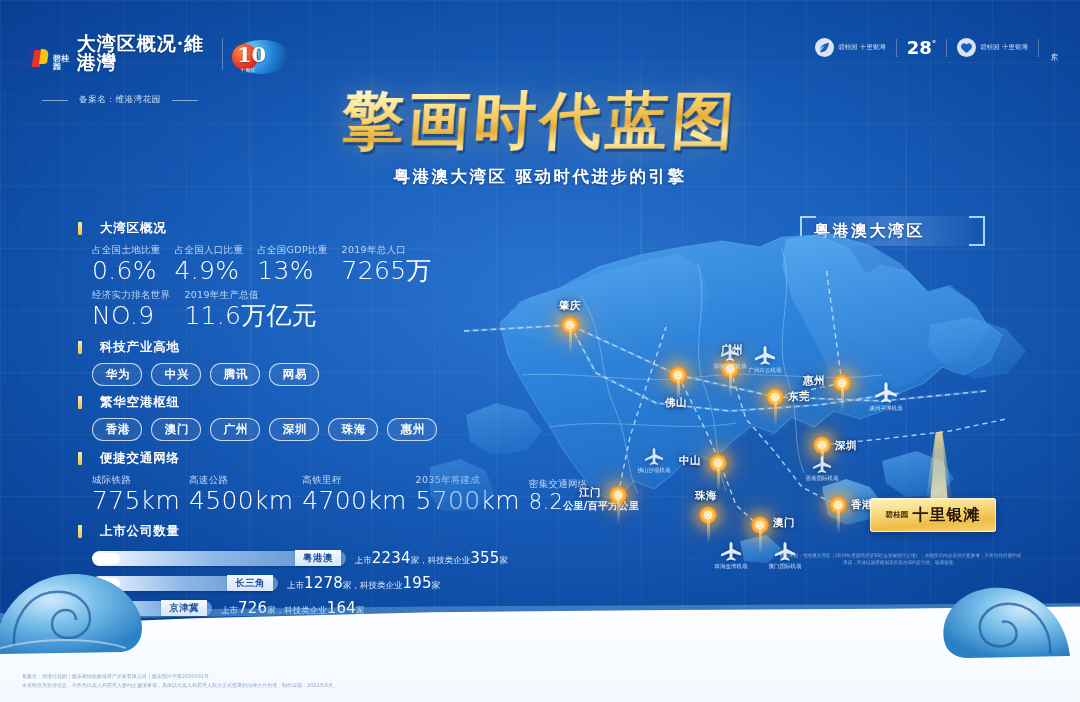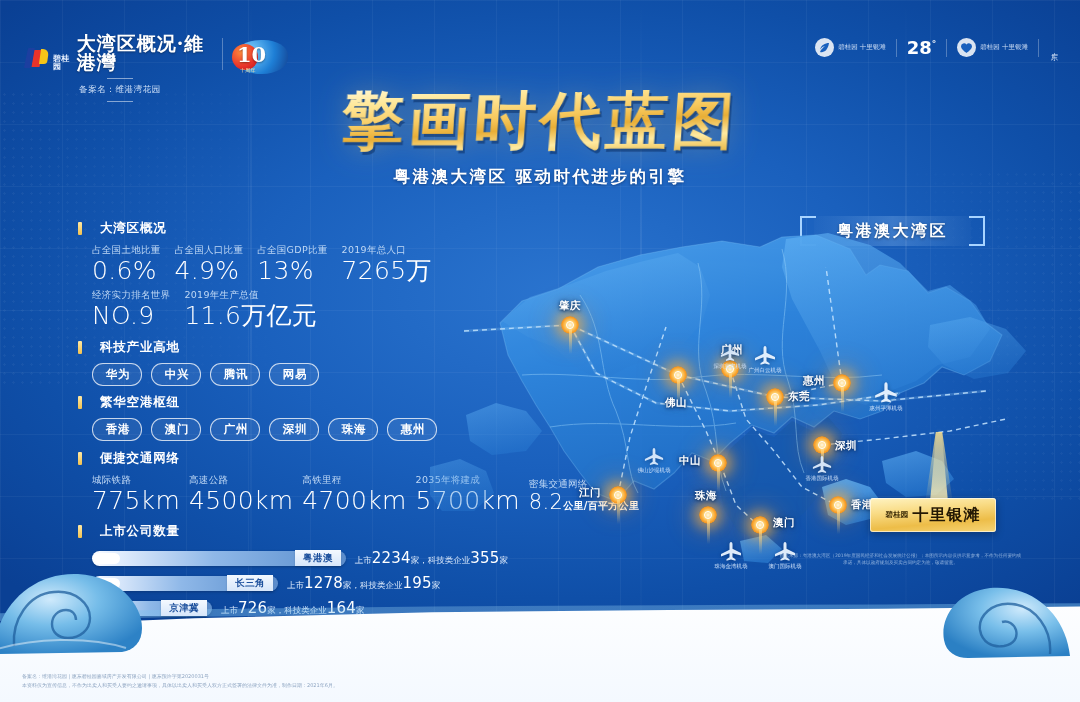--- a/index.html
+++ b/index.html
@@ -51,21 +51,21 @@
   #logo-mark { width: 26px; height: 24px; position: relative; flex: 0 0 auto; }
   #logo-mark .s1 { position:absolute; left:2px; top:0; width:7px; height:20px; background:#1c3fa0; transform: skewX(-12deg); border-radius:1px;}
   #logo-mark .s2 { position:absolute; left:9px; top:2px; width:8px; height:17px; background:#e8332a; transform: skewX(-10deg);}
   #logo-mark .s3 { position:absolute; left:16px; top:1px; width:8px; height:15px; background:#f5c518; transform: skewX(-8deg); border-radius: 0 6px 3px 0;}
   #logo-brand { font-size: 8px; color:#eaf2ff; letter-spacing:.3px; line-height:1; padding-bottom:1px; font-weight:bold;}
   #logo-main {
     font-size: 19px; font-weight: bold; color: #fff; letter-spacing: 1px; line-height: 1;
     text-shadow: 0 1px 2px rgba(0,0,0,.35);
     font-family: "DejaVu Serif", "Liberation Serif", serif;
   }
-  #logo-sub { margin-top: 6px; display:flex; align-items:center; gap:5px; justify-content:center;flex-direction:column; }
+  #logo-sub { margin-top: 22px; display:flex; align-items:center; gap:11px; justify-content:center; }
   #logo-sub .ln { width: 26px; height:1px; background: rgba(255,255,255,.5); }
   #logo-sub .tx { font-size: 8.5px; color:#cfe1f8; letter-spacing:.6px; white-space:nowrap;}
   #logo-div { position:absolute; left: 222px; top: 38px; width:1px; height:32px; background: rgba(255,255,255,.3); }
   #anniv { position:absolute; left: 234px; top: 40px; width: 54px; height: 34px; }
   #anniv .blob { position:absolute; inset:0; border-radius: 50% 45% 48% 50%;
     background: radial-gradient(circle at 30% 35%, #7fd0ff, #1e7fd6 55%, #133e8e 100%); }
   #anniv .blob2 { position:absolute; left:-2px; top:4px; width:26px; height:26px; border-radius:50%;
     background: radial-gradient(circle at 35% 30%, #ff8a3d, #e8332a 60%, #b5151c); }
   #anniv .ten { position:absolute; left:3px; top:4px; font-size:21px; font-weight:bold; color:#fff; line-height:1;
     text-shadow: 0 1px 2px rgba(0,0,0,.4); font-family:"DejaVu Serif", serif;}
@@ -145,21 +145,21 @@
     box-shadow: 0 1px 2px rgba(0,0,0,.15);
   }
   .bar-note { margin-left: 9px; font-size: 8.5px; color:#dbe9fb; white-space:nowrap; }
   .bar-note b { font-size: 15px; font-weight: 400; color:#fff; letter-spacing:.2px; }
 
   
   #region-badge { position:absolute; left: 800px; top: 210px; width: 185px; height: 42px; }
   #region-badge .inner {
     position:absolute; left: 14px; top: 6px; right: 14px; bottom: 6px;
     background: linear-gradient(to right, rgba(255,255,255,.02), rgba(173,214,255,.24), rgba(255,255,255,.02));
-    display:flex; align-items:center; justify-content:center;
+    display:flex; align-items:center; 
   }
   #region-badge .lbl { font-size: 16px; font-weight: bold; color:#fff; letter-spacing: 2.5px; text-shadow:0 1px 3px rgba(0,0,0,.4); }
   .cnr { position:absolute; width:16px; height: 30px; border: 2px solid #a8d4ff; }
   .cnr.tl { left:0; top:6px; border-right:none; }
   .cnr.tr2 { right:0; top:6px; border-left:none; }
 
   
   #map { position:absolute; left: 430px; top: 205px; width: 620px; height: 380px; }
   #map svg { display:block; }
   .city { position:absolute; pointer-events:none; }

